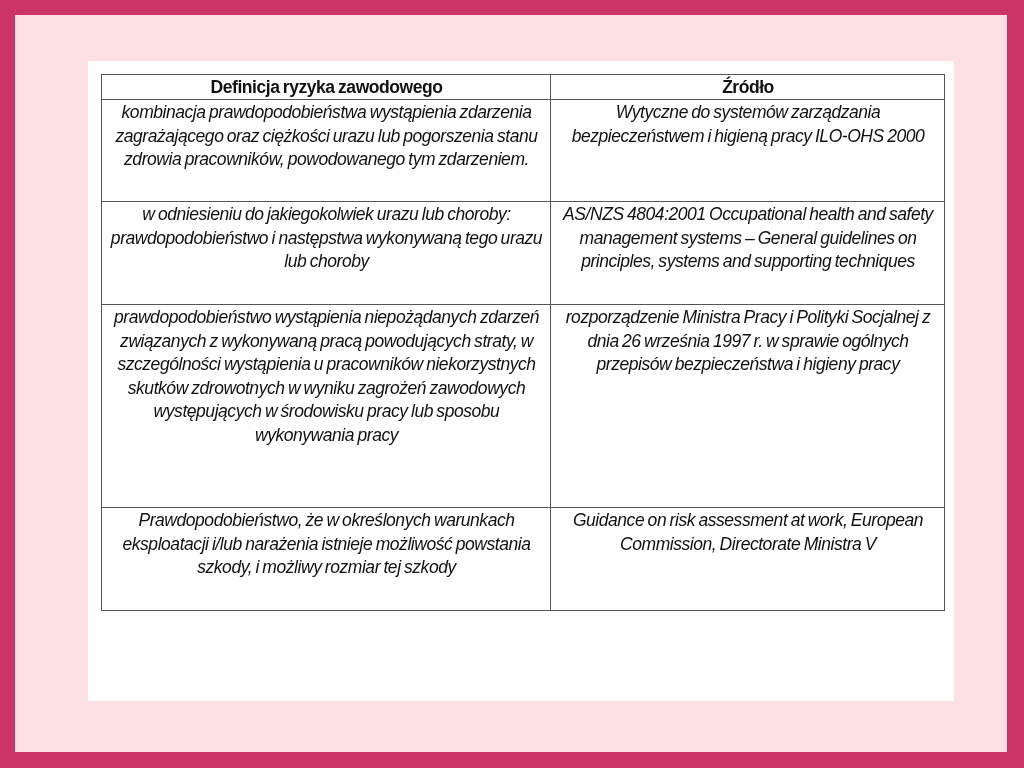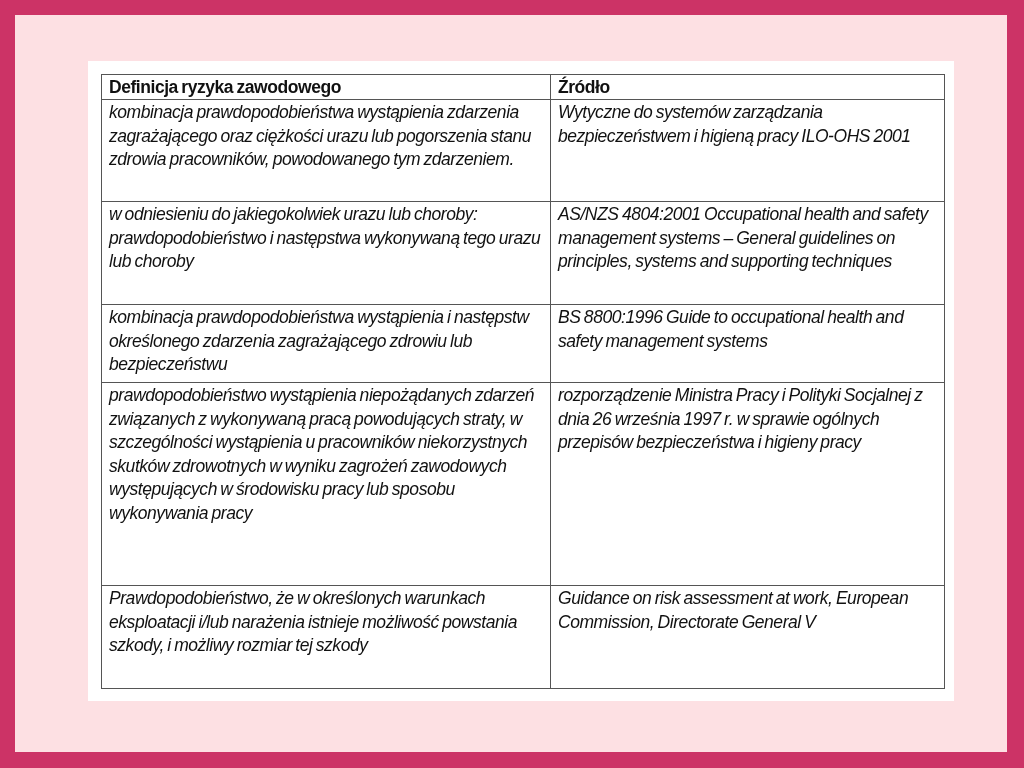--- a/index.html
+++ b/index.html
@@ -43,21 +43,21 @@
       letter-spacing: -0.45px;
       word-spacing: -1px;
     }
     table.risk-table col.c1 { width: 449px; }
     table.risk-table col.c2 { width: 394px; }
     table.risk-table td,
     table.risk-table th {
       border: 1.5px solid #555555;
       vertical-align: top;
       padding: 0 6px 0 7px;
-      text-align: left;
+      text-align: center;
       overflow: hidden;
     }
     table.risk-table th {
       font-weight: bold;
       height: 24px;
       line-height: 24px;
       font-size: 17.5px;
     }
     tr.r1 td { height: 101px; }
     tr.r2 td { height: 102px; }
@@ -86,49 +86,41 @@
       <th>Definicja ryzyka zawodowego</th>
       <th>Źródło</th>
     </tr>
   </thead>
   <tbody>
     <tr class="r1">
       <td>
           <span class="cell-text">kombinacja prawdopodobieństwa wystąpienia zdarzenia zagrażającego oraz ciężkości urazu lub pogorszenia stanu zdrowia pracowników, powodowanego tym zdarzeniem.</span>
         </td>
       <td>
-          <span class="cell-text">Wytyczne do systemów zarządzania bezpieczeństwem i higieną pracy ILO-OHS 2001</span>
+          <span class="cell-text">Wytyczne do systemów zarządzania bezpieczeństwem i higieną pracy ILO-OHS 2000</span>
         </td>
     </tr>
     <tr class="r2">
       <td>
           <span class="cell-text">w odniesieniu do jakiegokolwiek urazu lub choroby: prawdopodobieństwo i następstwa wykonywaną tego urazu lub choroby</span>
         </td>
       <td>
           <span class="cell-text">AS/NZS 4804:2001 Occupational health and safety management systems – General guidelines on principles, systems and supporting techniques</span>
-        </td>
-    </tr>
-    <tr class="r3">
-      <td>
-          <span class="cell-text">kombinacja prawdopodobieństwa wystąpienia i następstw określonego zdarzenia zagrażającego zdrowiu lub bezpieczeństwu</span>
-        </td>
-      <td>
-          <span class="cell-text">BS 8800:1996 Guide to occupational health and safety management systems</span>
         </td>
     </tr>
     <tr class="r4">
       <td>
           <span class="cell-text">prawdopodobieństwo wystąpienia niepożądanych zdarzeń związanych z wykonywaną pracą powodujących straty, w szczególności wystąpienia u pracowników niekorzystnych skutków zdrowotnych w wyniku zagrożeń zawodowych występujących w środowisku pracy lub sposobu wykonywania pracy</span>
         </td>
       <td>
           <span class="cell-text">rozporządzenie Ministra Pracy i Polityki Socjalnej z dnia 26 września 1997 r. w sprawie ogólnych przepisów bezpieczeństwa i higieny pracy</span>
         </td>
     </tr>
     <tr class="r5">
       <td>
           <span class="cell-text">Prawdopodobieństwo, że w określonych warunkach eksploatacji i/lub narażenia istnieje możliwość powstania szkody, i możliwy rozmiar tej szkody</span>
         </td>
       <td>
-          <span class="cell-text">Guidance on risk assessment at work, European Commission, Directorate General V</span>
+          <span class="cell-text">Guidance on risk assessment at work, European Commission, Directorate Ministra V</span>
         </td>
     </tr>
   </tbody>
 </table>
 
 </body></html>

